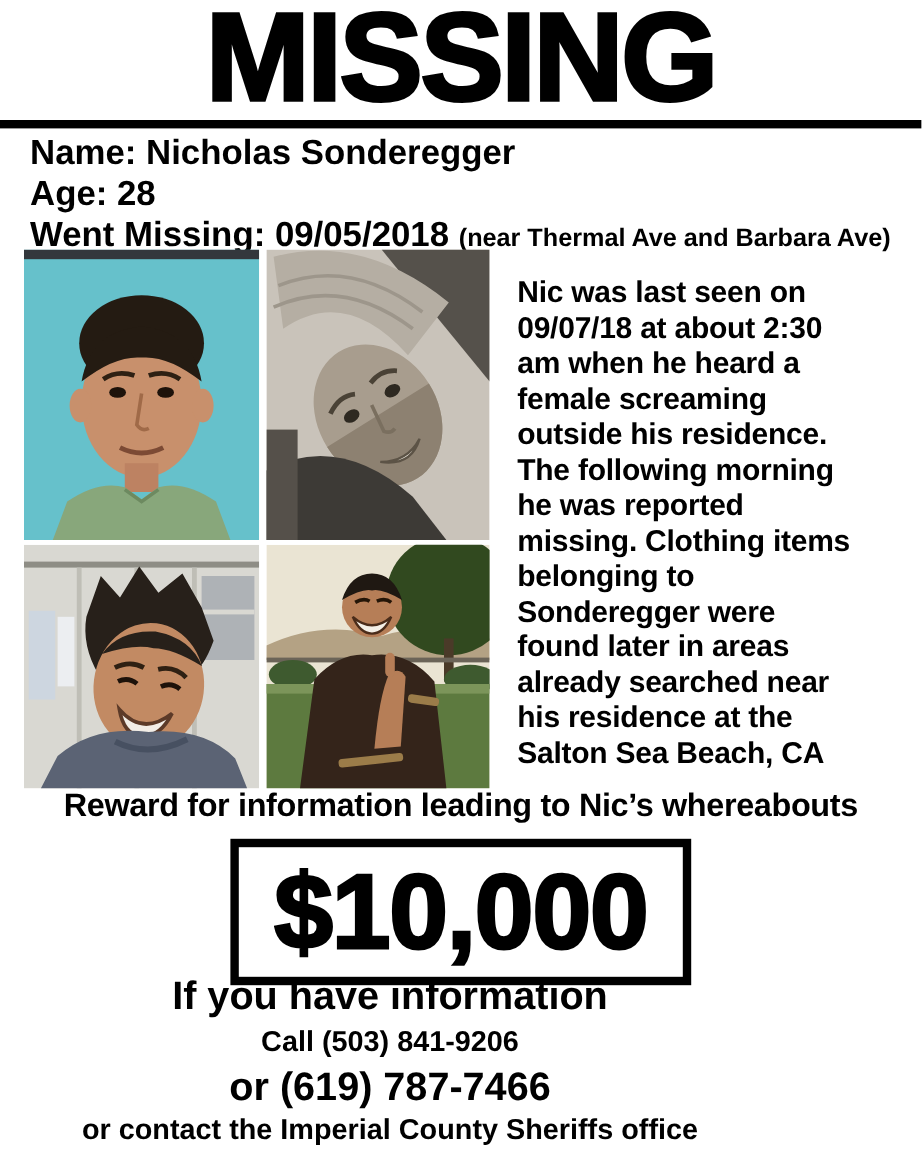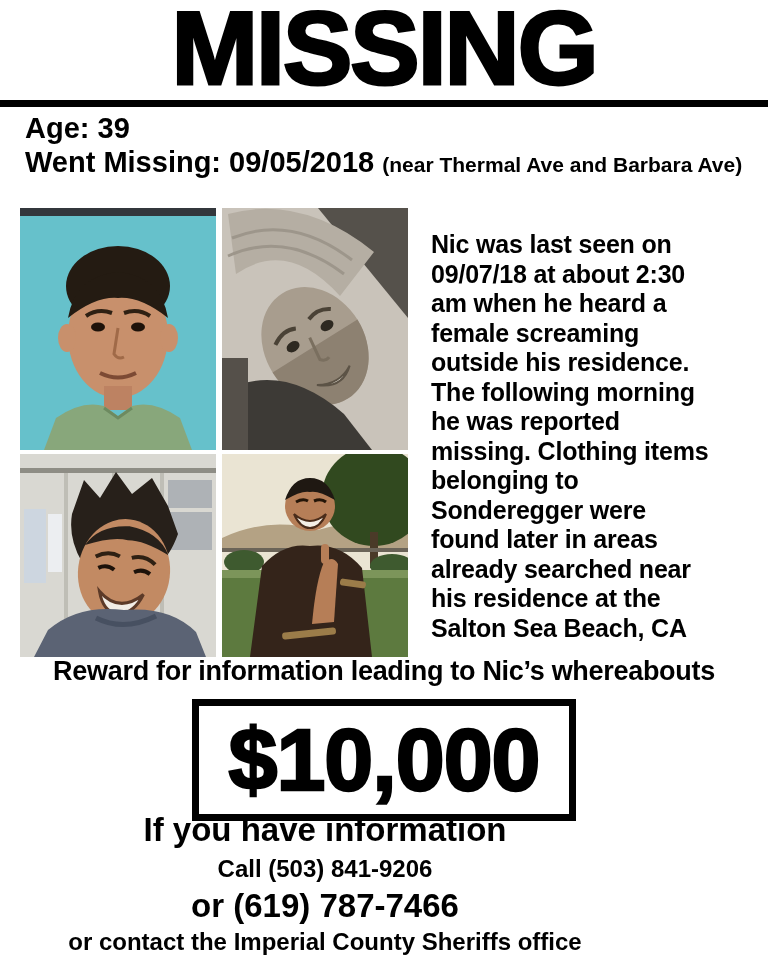--- a/index.html
+++ b/index.html
@@ -52,21 +52,22 @@
 </style>
 </head>
 <body>
 
 <div>
 
   <h1 class="title">MISSING</h1>
   <div class="divider"></div>
 
   <div class="info">
-    <div>Age: 39</div>
+    <div>Name: Nicholas Sonderegger</div>
+    <div>Age: 28</div>
     <div><span>Went Missing: 09/05/2018</span> <span class="note">(near Thermal Ave and Barbara Ave)</span></div>
   </div>
 
   <div class="photo-grid">
 
     <svg width="196" height="242" viewBox="0 0 196 242" role="img" aria-label="Color ID photo, teal background, green shirt, short dark hair">
       <rect width="196" height="242" fill="#66c1cb"></rect>
       <rect x="0" y="0" width="196" height="8" fill="#33373c"></rect>
       <ellipse cx="98" cy="78" rx="52" ry="40" fill="#241b12"></ellipse>
       <ellipse cx="98" cy="128" rx="50" ry="62" fill="#c8906c"></ellipse>

